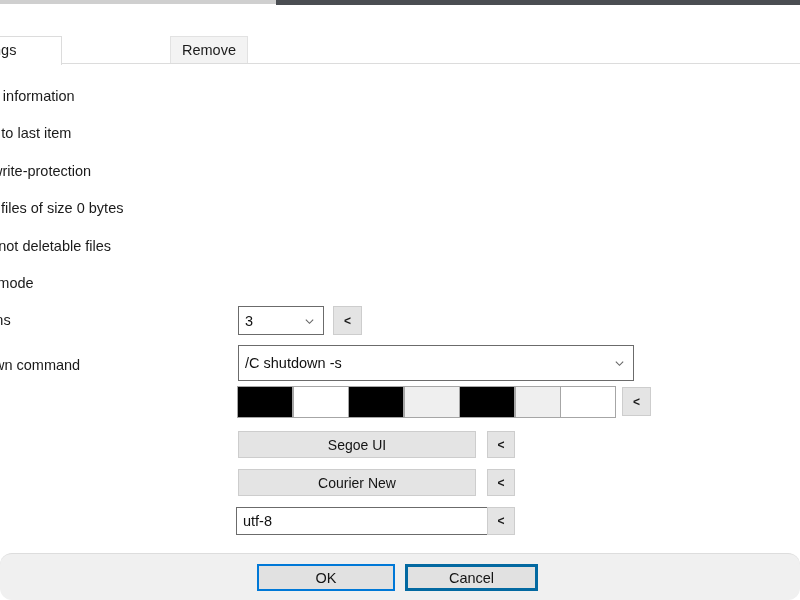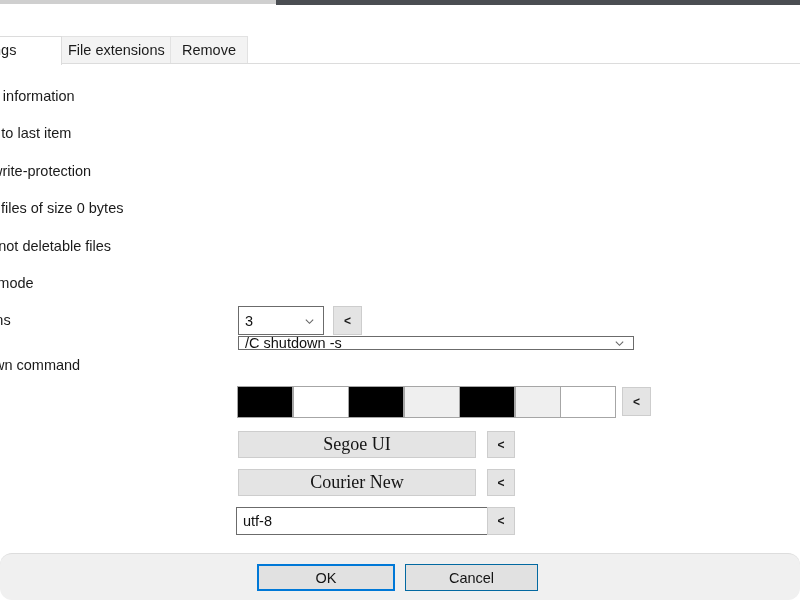--- a/index.html
+++ b/index.html
@@ -103,26 +103,25 @@
     display: flex;
     align-items: center;
     justify-content: center;
     font-weight: bold;
   }
 
   .btn-wide {
     position: absolute;
     background: #e4e4e4;
     border: 1px solid #cdcdcd;
-    font-size: 18px;
+    font-size: 14px;
     color: #141414;
     display: flex;
     align-items: center;
     justify-content: center;
-    font-family: Liberation Serif, serif;
   }
 
   .swatch {
     position: absolute;
     top: 386px;
     width: 56px; height: 32px;
     border: 1px solid #a6a6a6;
   }
 
   
@@ -132,21 +131,21 @@
     width: 800px; height: 47px;
     background: #f0f0f0;
     border-top: 1px solid #dddddd;
     border-radius: 12px;
   }
   .footer-btn {
     position: absolute;
     top: 10px;
     height: 27px;
     background: #e1e1e1;
-    border: 1px solid #0369a1;
+    border: 3px solid #0369a1;
     font-size: 14.5px;
     color: #141414;
     display: flex;
     align-items: center;
     justify-content: center;
   }
   .footer-btn.default {
     border: 2px solid #0078d7;
     background: #e1e1e1;
   }
@@ -155,23 +154,20 @@
 <body>
 
 <div id="root">
 
   <div class="top-strip-left"></div>
   <div class="top-strip-dark"></div>
 
   <div class="tabstrip">
     <div class="tab active" style="left:0px;width:110px;">
       <span>Settings</span>
-    </div>
-    <div class="tab" style="left:104px;">
-      <span>File extensions</span>
     </div>
     <div class="tab" style="left:218px;">
       <span>Remove</span>
     </div>
   </div>
   <div class="tabstrip-baseline"></div>
 
   <div class="label-row" style="left:-60px;top:87px;">Show file information</div>
   <div class="label-row" style="left:-39px;top:124px;">Scroll to last item</div>
   <div class="label-row" style="left:-66px;top:162px;">Remove write-protection</div>
@@ -186,21 +182,21 @@
       <svg viewBox="0 0 12 12" width="11" height="11">
           <path d="M2 4.5 L6 8.5 L10 4.5" fill="none" stroke="#666" stroke-width="1.2"></path>
         </svg>
     </span>
   </div>
   <div class="btn-sm" style="left:333px;top:306px;width:29px;height:29px;">
     <span>&lt;</span>
   </div>
 
   <div class="label-row" style="left:-52px;top:356px;">Shutdown command</div>
-  <div class="combo" style="left:238px;top:336px;width:396px;height:14px;">
+  <div class="combo" style="left:238px;top:345px;width:396px;height:36px;">
     <span>/C shutdown -s</span>
     <span class="caret">
       <svg viewBox="0 0 12 12" width="11" height="11">
           <path d="M2 4.5 L6 8.5 L10 4.5" fill="none" stroke="#666" stroke-width="1.2"></path>
         </svg>
     </span>
   </div>
 
   <div class="swatch" style="left:237px;background:#000000;"></div>
   <div class="swatch" style="left:293px;background:#ffffff;"></div>

